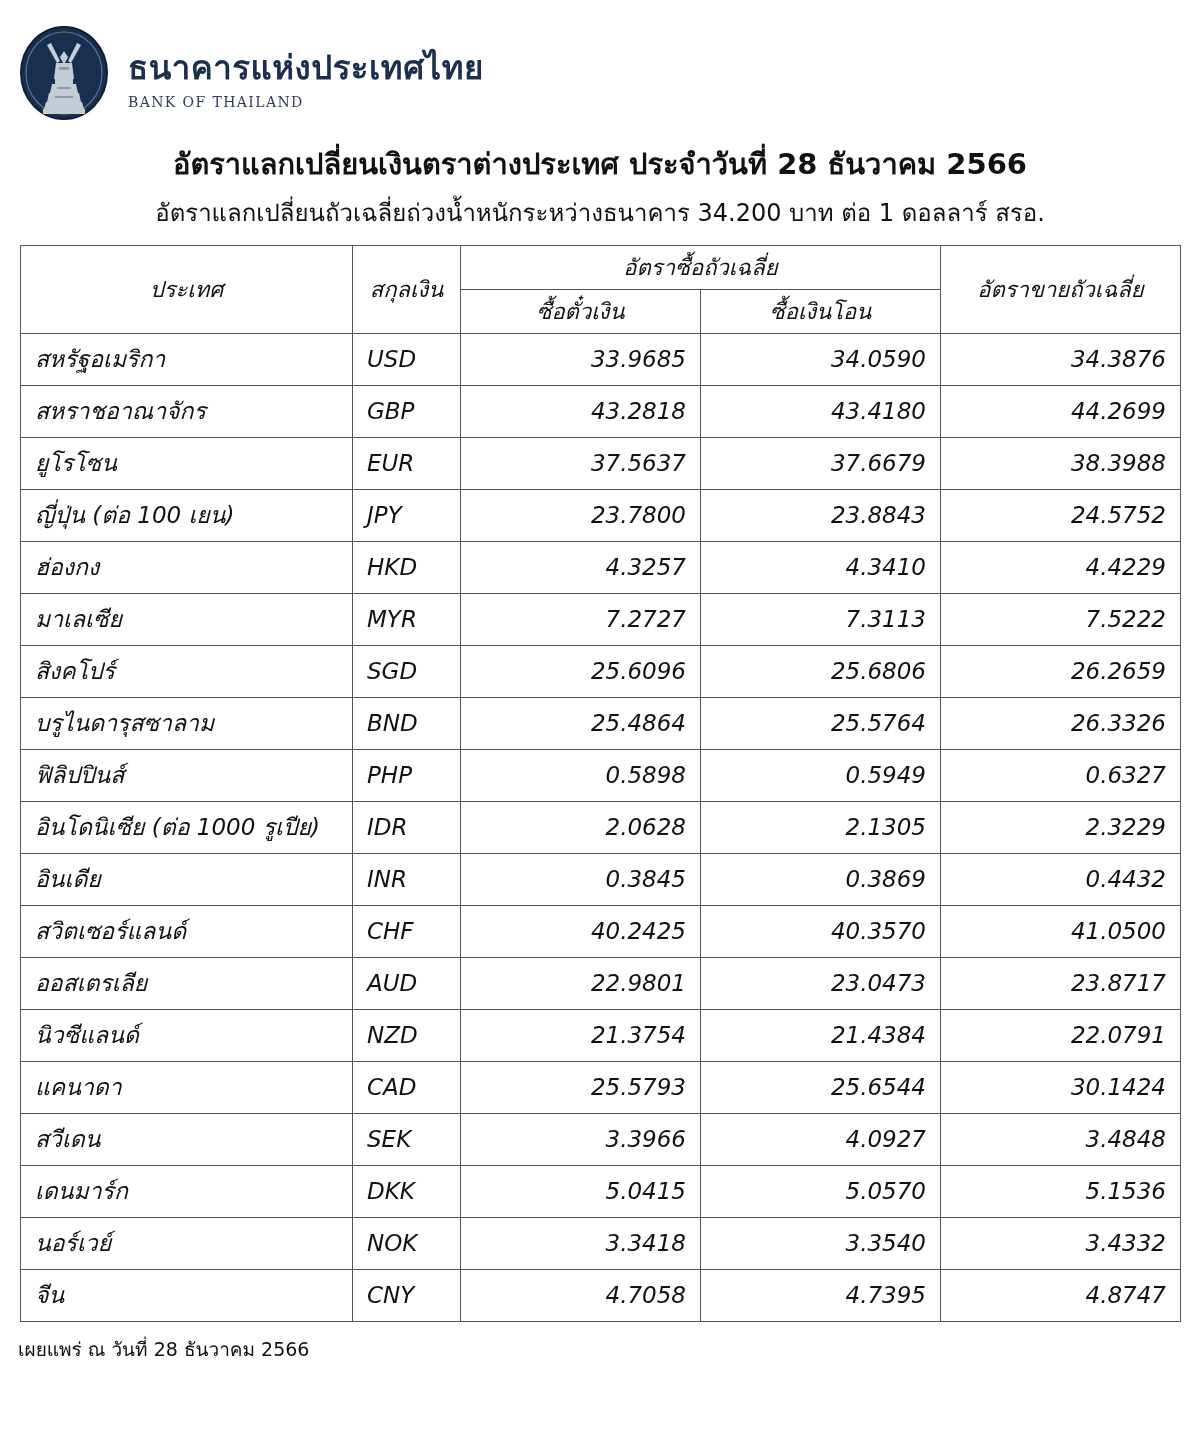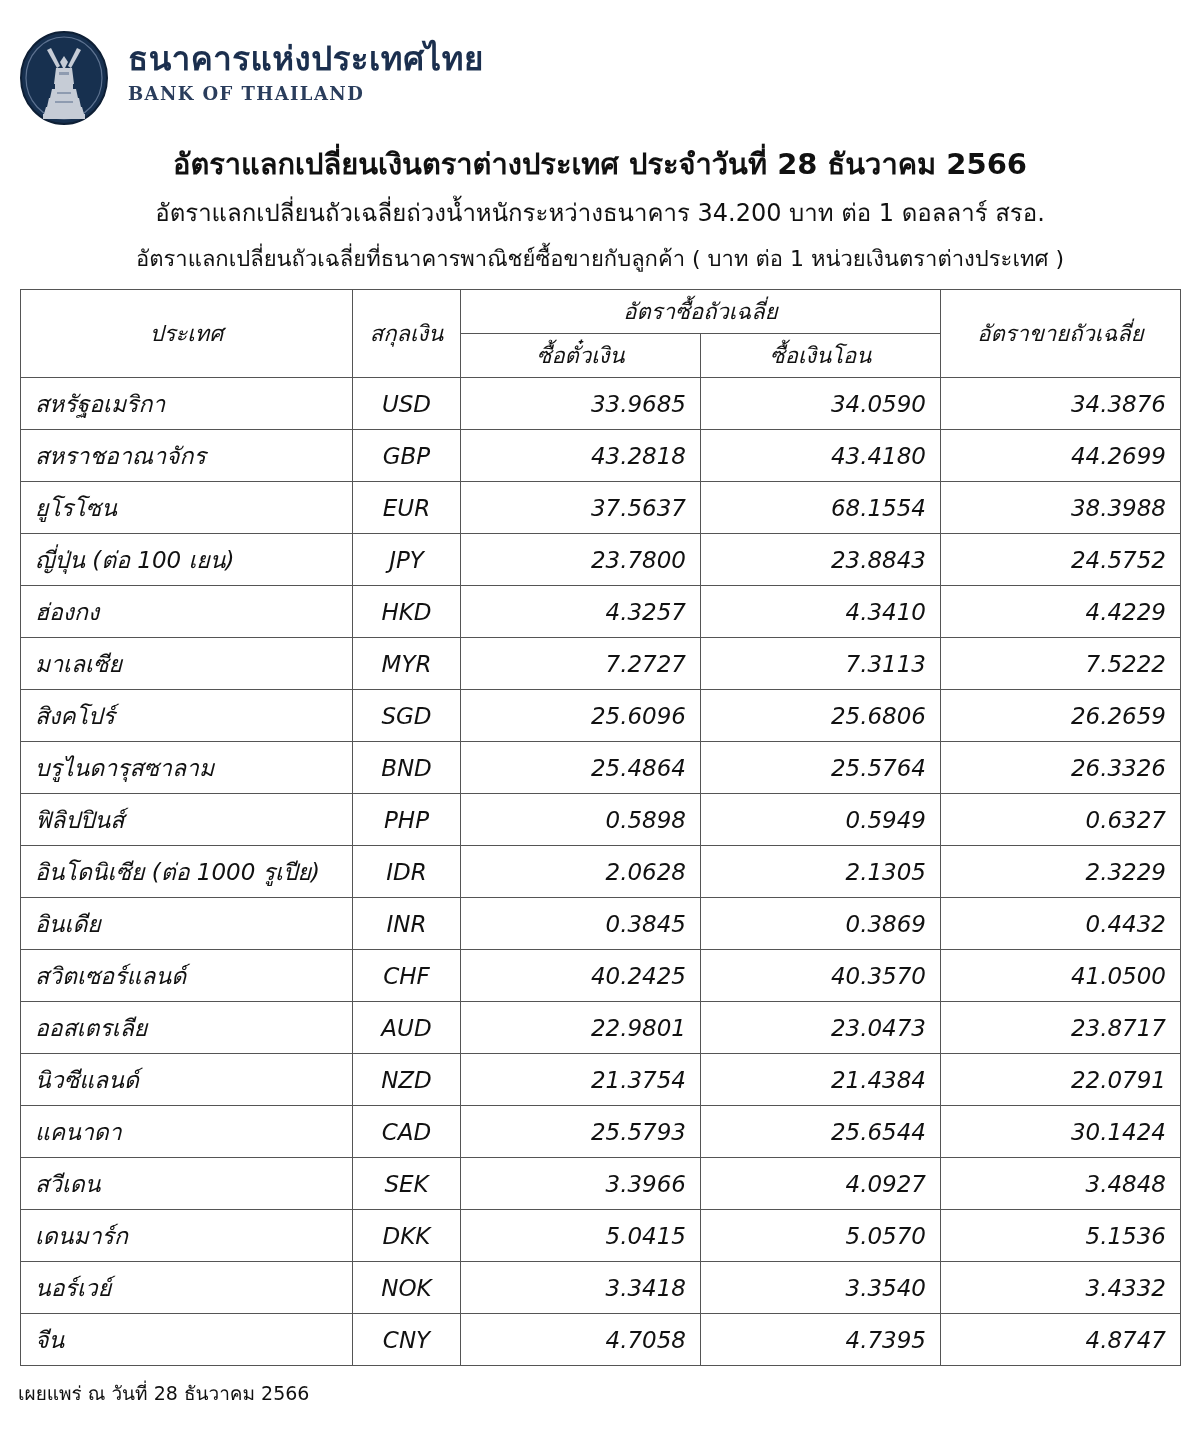--- a/index.html
+++ b/index.html
@@ -12,21 +12,21 @@
     width: 1200px;
     height: 1445px;
     font-family: "DejaVu Sans", "Liberation Sans", sans-serif;
     color: #1a1a1a;
     overflow: hidden;
   }
 
   
   .masthead {
     display: flex;
-    align-items: flex-start;
+    align-items: center;
     padding: 28px 0 0 16px;
     height: 118px;
   }
   .seal {
     width: 96px;
     height: 100px;
     flex: 0 0 96px;
     position: relative;
   }
   .seal svg { display: block; }
@@ -38,22 +38,22 @@
   .brand-th {
     font-size: 33px;
     font-weight: bold;
     color: #1b2f4e;
     letter-spacing: 0.5px;
     white-space: nowrap;
     line-height: 1.25;
   }
   .brand-en {
     font-family: "DejaVu Serif", "Liberation Serif", serif;
-    font-size: 18px;
-    font-weight: bold;
+    font-size: 14px;
+    font-weight: normal;
     color: #2a3d5c;
     letter-spacing: 1.4px;
     margin-top: 6px;
     white-space: nowrap;
   }
 
   
   .titles {
     text-align: center;
     padding: 28px 0 0 0;
@@ -105,21 +105,21 @@
   col.c-bill    { width: 240px; }
   col.c-trans   { width: 240px; }
   col.c-sell    { width: 240px; }
 
   table.rates tbody td {
     font-size: 23px;
     height: 52px;
     padding: 2px 14px;
   }
   td.country  { text-align: left; }
-  td.code     { text-align: center; }
+  td.code     { text-align: left; }
   td.num      { text-align: right; }
 
   .footer-note {
     margin: 12px 0 0 18px;
     font-size: 19px;
     color: #111111;
   }
 </style>
 </head>
 <body>
@@ -154,21 +154,20 @@
   </div>
   <div class="brand">
     <div class="brand-th">ธนาคารแห่งประเทศไทย</div>
     <div class="brand-en">BANK OF THAILAND</div>
   </div>
 </div>
 
 <div class="titles">
   <div class="title-main">อัตราแลกเปลี่ยนเงินตราต่างประเทศ ประจำวันที่ 28 ธันวาคม 2566</div>
   <div class="title-sub1">อัตราแลกเปลี่ยนถัวเฉลี่ยถ่วงน้ำหนักระหว่างธนาคาร 34.200 บาท ต่อ 1 ดอลลาร์ สรอ.</div>
-  <div class="title-sub2">อัตราแลกเปลี่ยนถัวเฉลี่ยที่ธนาคารพาณิชย์ซื้อขายกับลูกค้า ( บาท ต่อ 1 หน่วยเงินตราต่างประเทศ )</div>
 </div>
 
 <div class="table-wrap">
   <table class="rates">
     <colgroup>
       <col class="c-country">
       <col class="c-code">
       <col class="c-bill">
       <col class="c-trans">
       <col class="c-sell">
@@ -197,21 +196,21 @@
           <td class="country">สหราชอาณาจักร</td>
           <td class="code">GBP</td>
           <td class="num">43.2818</td>
           <td class="num">43.4180</td>
           <td class="num">44.2699</td>
         </tr>
         <tr>
           <td class="country">ยูโรโซน</td>
           <td class="code">EUR</td>
           <td class="num">37.5637</td>
-          <td class="num">68.1554</td>
+          <td class="num">37.6679</td>
           <td class="num">38.3988</td>
         </tr>
         <tr>
           <td class="country">ญี่ปุ่น (ต่อ 100 เยน)</td>
           <td class="code">JPY</td>
           <td class="num">23.7800</td>
           <td class="num">23.8843</td>
           <td class="num">24.5752</td>
         </tr>
         <tr>

